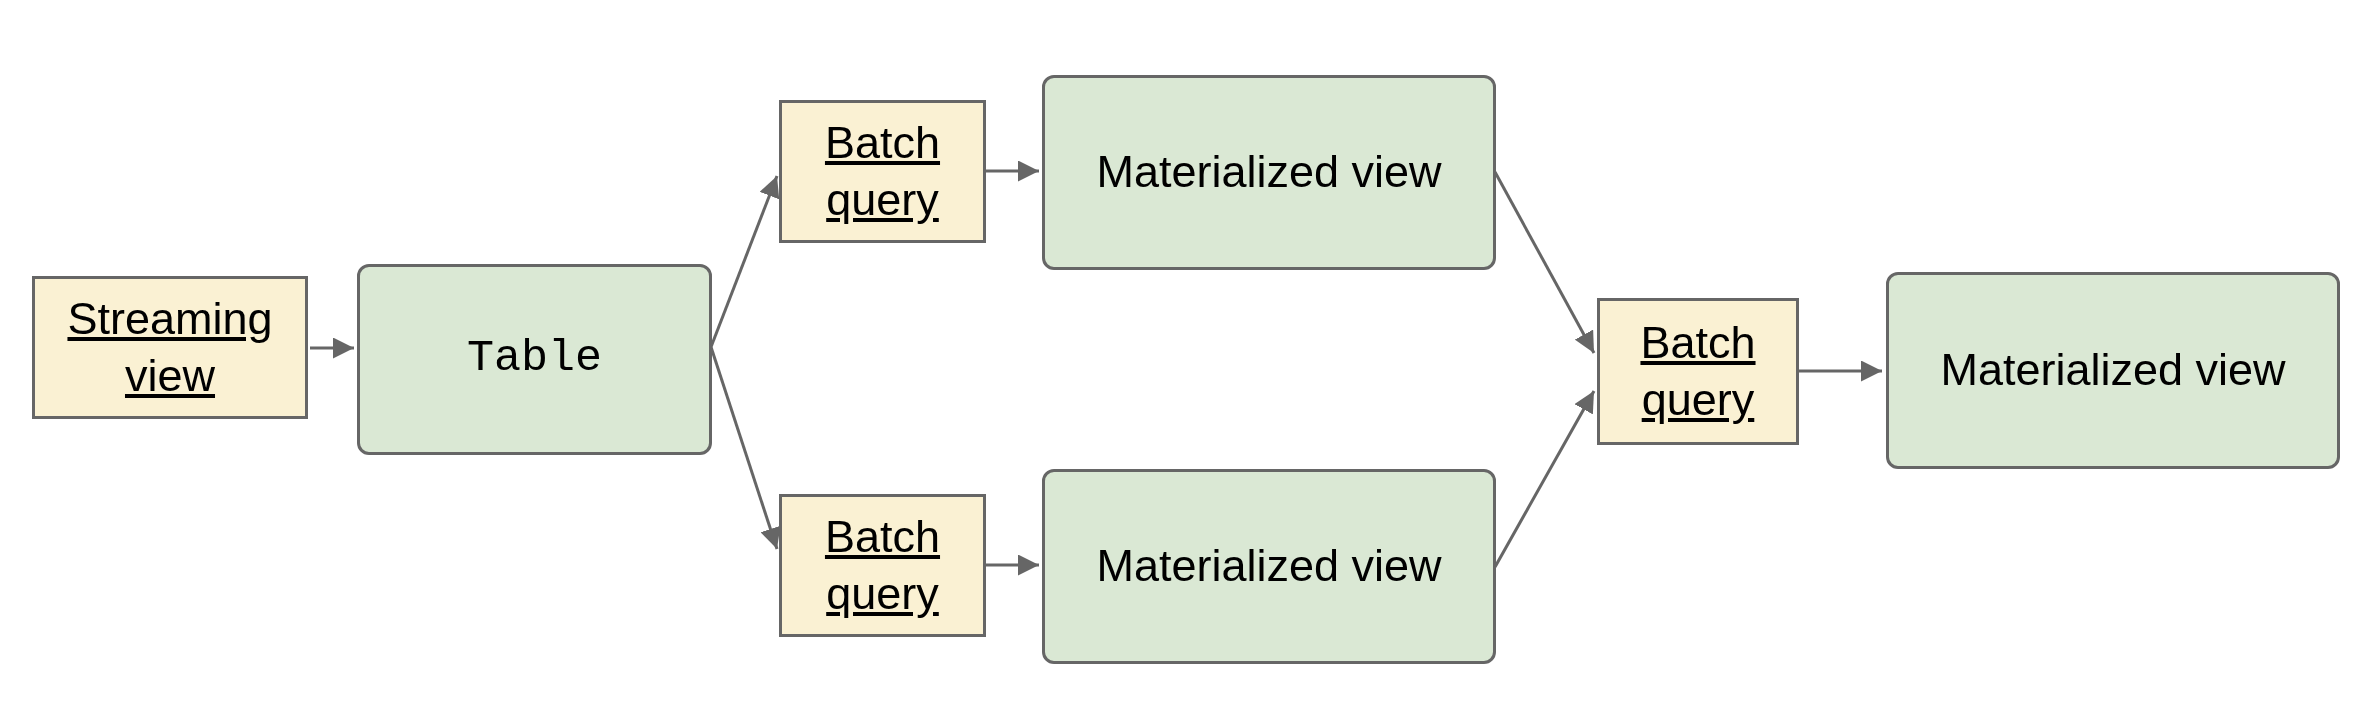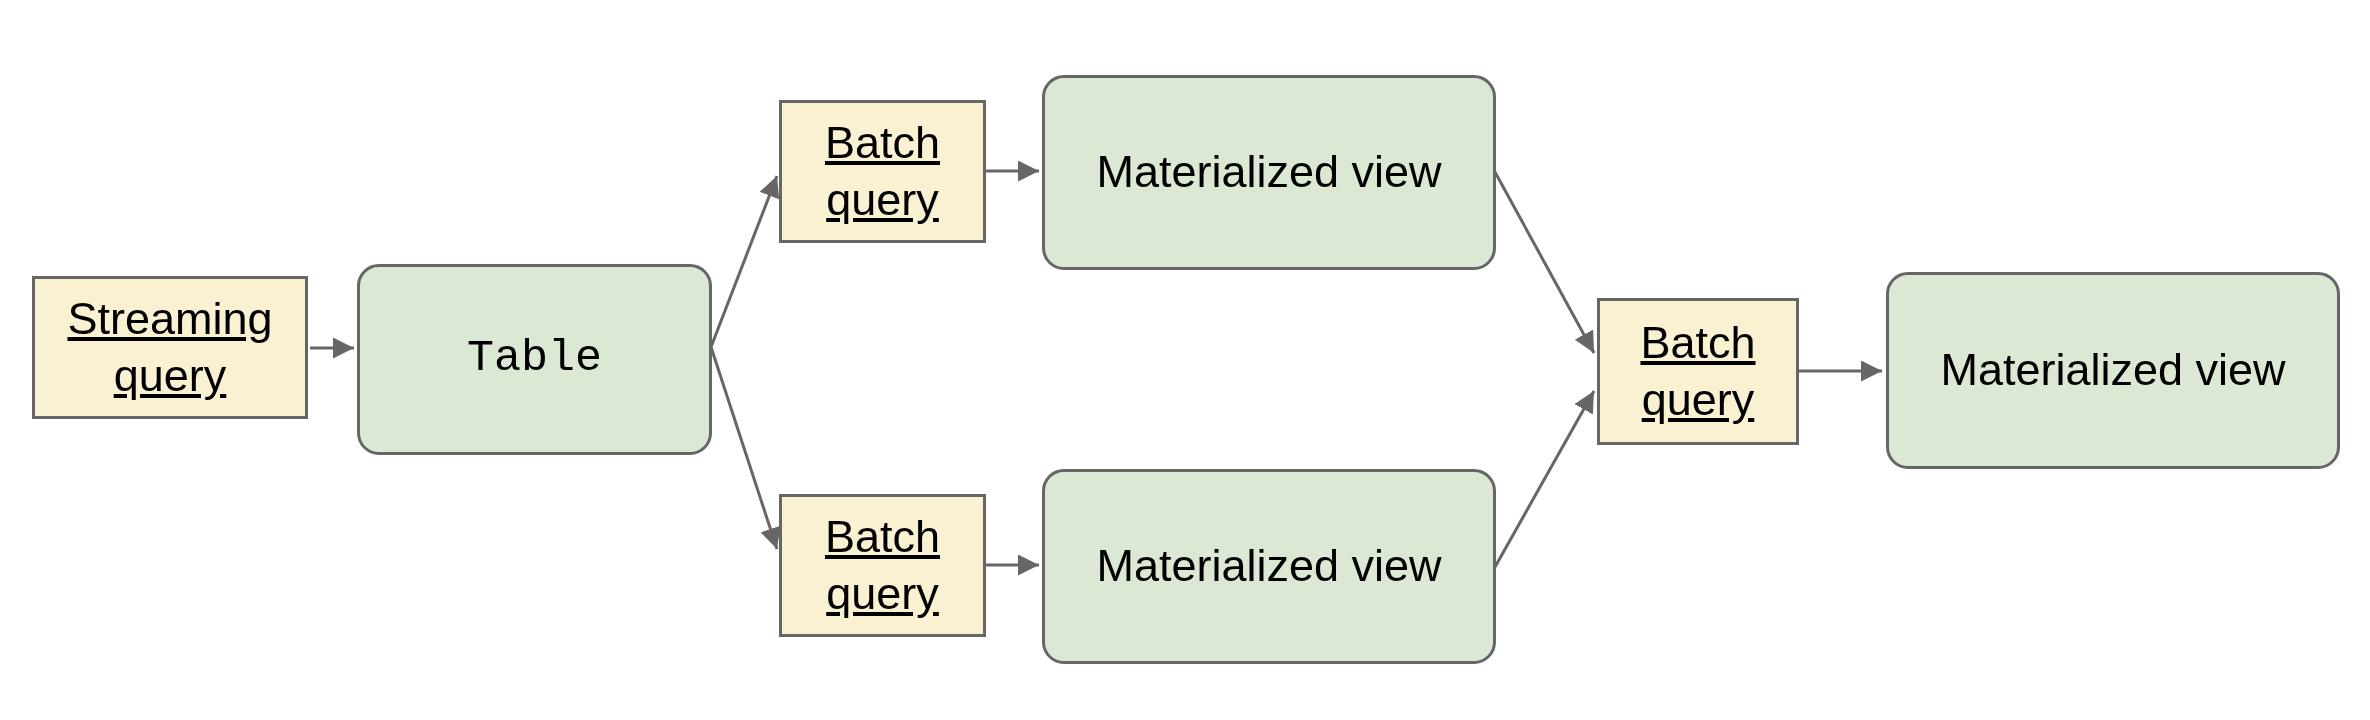--- a/index.html
+++ b/index.html
@@ -32,21 +32,21 @@
     display: flex;
     align-items: center;
     justify-content: center;
     text-align: center;
     border: 3px solid var(--node-border);
     color: var(--text);
     font-size: 45px;
     line-height: 1.26;
   }
   .node.query { background: var(--query-fill); border-radius: 0; text-decoration: underline; }
-  .node.store { background: var(--store-fill); border-radius: 22px; }
+  .node.store { background: var(--store-fill); border-radius: 12px; }
   .node .label { display: block; padding: 0 10px; }
 </style>
 </head>
 <body>
 
 <div class="canvas">
 
   <svg class="edge-layer" width="2370" height="720" viewBox="0 0 2370 720" xmlns="http://www.w3.org/2000/svg">
     <defs>
       <marker id="arrow" viewBox="0 0 10 10" refX="10" refY="5" markerWidth="7" markerHeight="7" orient="auto-start-reverse">
@@ -57,21 +57,21 @@
     <line x1="711" y1="347" x2="777" y2="176" stroke="#666666" stroke-width="3" marker-end="url(#arrow)"></line>
     <line x1="711" y1="347" x2="777" y2="549" stroke="#666666" stroke-width="3" marker-end="url(#arrow)"></line>
     <line x1="985" y1="171" x2="1039" y2="171" stroke="#666666" stroke-width="3" marker-end="url(#arrow)"></line>
     <line x1="985" y1="565" x2="1039" y2="565" stroke="#666666" stroke-width="3" marker-end="url(#arrow)"></line>
     <line x1="1495" y1="172" x2="1594" y2="353" stroke="#666666" stroke-width="3" marker-end="url(#arrow)"></line>
     <line x1="1495" y1="567" x2="1594" y2="391" stroke="#666666" stroke-width="3" marker-end="url(#arrow)"></line>
     <line x1="1797" y1="371" x2="1882" y2="371" stroke="#666666" stroke-width="3" marker-end="url(#arrow)"></line>
   </svg>
 
   <div class="node query" style="left:32px;  top:276px; width:276px; height:143px;">
-    <span class="label">Streaming query</span>
+    <span class="label">Streaming view</span>
   </div>
 
   <div class="node store" style="left:357px; top:264px; width:355px; height:191px;font-family:Liberation Mono, monospace;">
     <span class="label">Table</span>
   </div>
 
   <div class="node query" style="left:779px; top:100px; width:207px; height:143px;">
     <span class="label">Batch query</span>
   </div>
 

